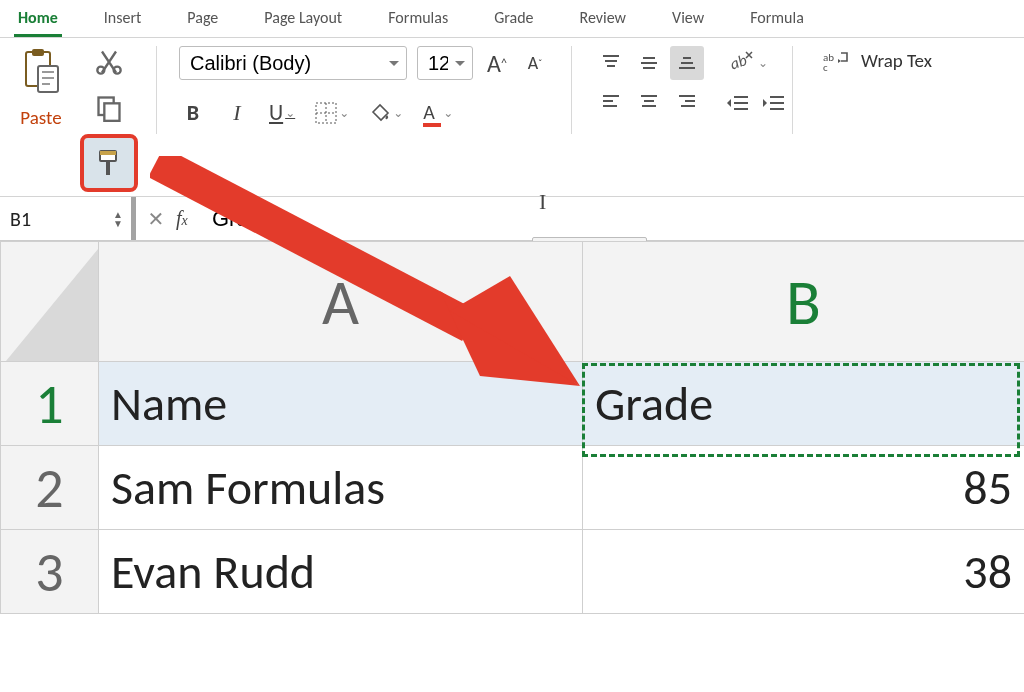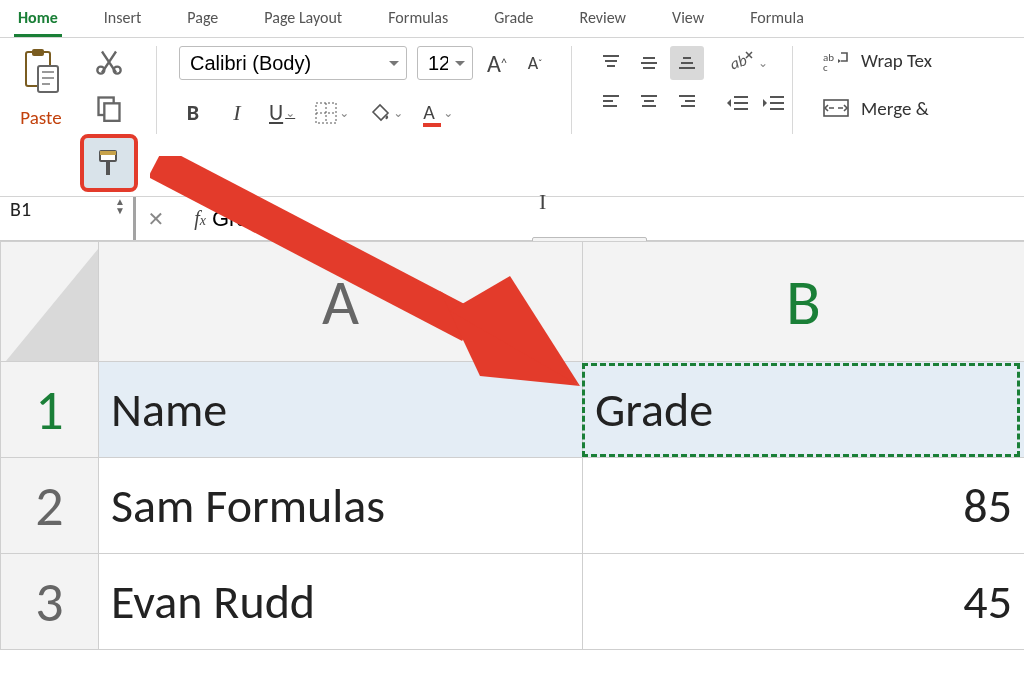--- a/index.html
+++ b/index.html
@@ -34,37 +34,37 @@
 .shrink-a{font-size:18px}
 .align-grid{display:grid;grid-template-columns:repeat(3,34px);grid-template-rows:repeat(2,34px);gap:4px}
 .align-cell{display:flex;align-items:center;justify-content:center;border-radius:3px}
 .align-cell.sel{background:#d9d9d9}
 .indent-group{display:flex;gap:8px;margin-left:10px}
 .orient-icon{margin-left:14px}
 .wrap-merge{display:flex;flex-direction:column;gap:20px;font-size:19px;color:#333;margin-left:6px}
 .wrap-merge .row{gap:10px}
 
 .fxrow{display:flex;align-items:center;border-bottom:1px solid #ccc;height:44px}
-.namebox{display:flex;align-items:flex-start;height:100%;padding:0 8px 0 10px;font-size:20px;border-right:3px solid #a3a3a3;gap:14px;width:136px}
+.namebox{display:flex;align-items:center;height:100%;padding:0 8px 0 10px;font-size:20px;border-right:5px solid #a3a3a3;gap:14px;width:136px}
 .spinners{display:flex;flex-direction:column;gap:0;font-size:10px;color:#666;line-height:9px}
 .fx-cancel{width:40px;text-align:center;font-size:20px;color:#888}
-.fx-label{font-family:"Times New Roman",serif;font-style:italic;font-size:20px;color:#444;width:30px;text-align:right}
+.fx-label{font-family:"Times New Roman",serif;font-style:italic;font-size:20px;color:#444;width:30px;text-align:left}
 .fx-input{flex:1;border:none;outline:none;font-size:22px;height:100%;padding:0 6px;background:transparent}
 .caret{position:absolute;left:539px;top:189px;font-family:serif;font-size:22px;color:#444}
 .tooltip{position:absolute;left:532px;top:237px;background:#f4f4f4;border:1px solid #bcbcbc;font-size:18px;padding:5px 12px;color:#333;border-radius:2px}
 
 .sheet{position:relative}
 .sheet table{border-collapse:collapse;width:1024px;table-layout:fixed}
 .corner{width:98px;height:120px;background:#f3f3f3;border:1px solid #cfcfcf;position:relative}
 .corner::after{content:"";position:absolute;right:0;bottom:0;border-left:92px solid transparent;border-bottom:112px solid #d9d9d9}
 th.col{background:#f3f3f3;border:1px solid #cfcfcf;height:120px;font-size:64px;font-weight:400;color:#666;font-family:Calibri}
 th.col.active{color:#1a7f37;font-weight:400}
 th.rowh{background:#f3f3f3;border:1px solid #cfcfcf;width:98px;font-size:56px;font-weight:400;color:#1a7f37;font-family:Calibri}
 th.rowh.g{color:#666}
-td{border:1px solid #cfcfcf;font-size:48px;font-family:Calibri;padding:6px 12px;height:96px;vertical-align:middle}
+td{border:1px solid #cfcfcf;font-size:48px;font-family:Calibri;padding:12px 12px;height:80px;vertical-align:middle}
 td.r{text-align:right}
 .hdrcell{background:#e4edf5}
 .sel-marquee{position:absolute;border:3px dashed #1a7f37;pointer-events:none}
 
 .arrow{position:absolute;left:150px;top:156px;width:430px;height:240px;pointer-events:none}
 </style>
 </head>
 <body>
 
 <div class="tabs">
@@ -236,30 +236,20 @@
     <div class="row">
       <span class="btn">
         <svg width="26" height="22">
             <text x="0" y="12" font-size="11" fill="#555">ab</text>
             <path d="M18 4h6v8h-6" fill="none" stroke="#555" stroke-width="1.6"></path>
             <path d="M18 12l-3-2v4z" fill="#555"></path>
             <text x="0" y="22" font-size="11" fill="#555">c</text>
           </svg>
       </span>
       <span>Wrap Tex</span>
-    </div>
-    <div class="row">
-      <span class="btn">
-        <svg width="26" height="20">
-            <rect x="1" y="2" width="24" height="16" fill="none" stroke="#555" stroke-width="1.6"></rect>
-            <path d="M6 10h5M5 7l-3 3 3 3" stroke="#555" stroke-width="1.6" fill="none"></path>
-            <path d="M20 10h-5M21 7l3 3-3 3" stroke="#555" stroke-width="1.6" fill="none"></path>
-          </svg>
-      </span>
-      <span>Merge &amp;</span>
     </div>
   </div>
 </div>
 
 <div class="fxrow">
   <div class="namebox">
     <span>B1</span>
     <span style="flex:1"></span>
     <span class="spinners">▲<br>▼</span>
   </div>
@@ -290,21 +280,21 @@
     <td class="hdrcell">Grade</td>
   </tr>
   <tr>
     <th class="rowh g" style="color:#666">2</th>
     <td>Sam Formulas</td>
     <td class="r">85</td>
   </tr>
   <tr>
     <th class="rowh g" style="color:#666">3</th>
     <td>Evan Rudd</td>
-    <td class="r">45</td>
+    <td class="r">38</td>
   </tr>
 </tbody>
     </table>
 <div class="sel-marquee" style="left:582px;top:122px;width:438px;height:94px"></div>
 </div>
 
 <svg class="arrow" viewBox="0 0 430 240">
   <defs></defs>
   <path d="M6 6 L320 170" stroke="#e33b2b" stroke-width="34" stroke-linecap="butt"></path>
   <polygon points="430,230 290,135 330,220" fill="#e33b2b"></polygon>

